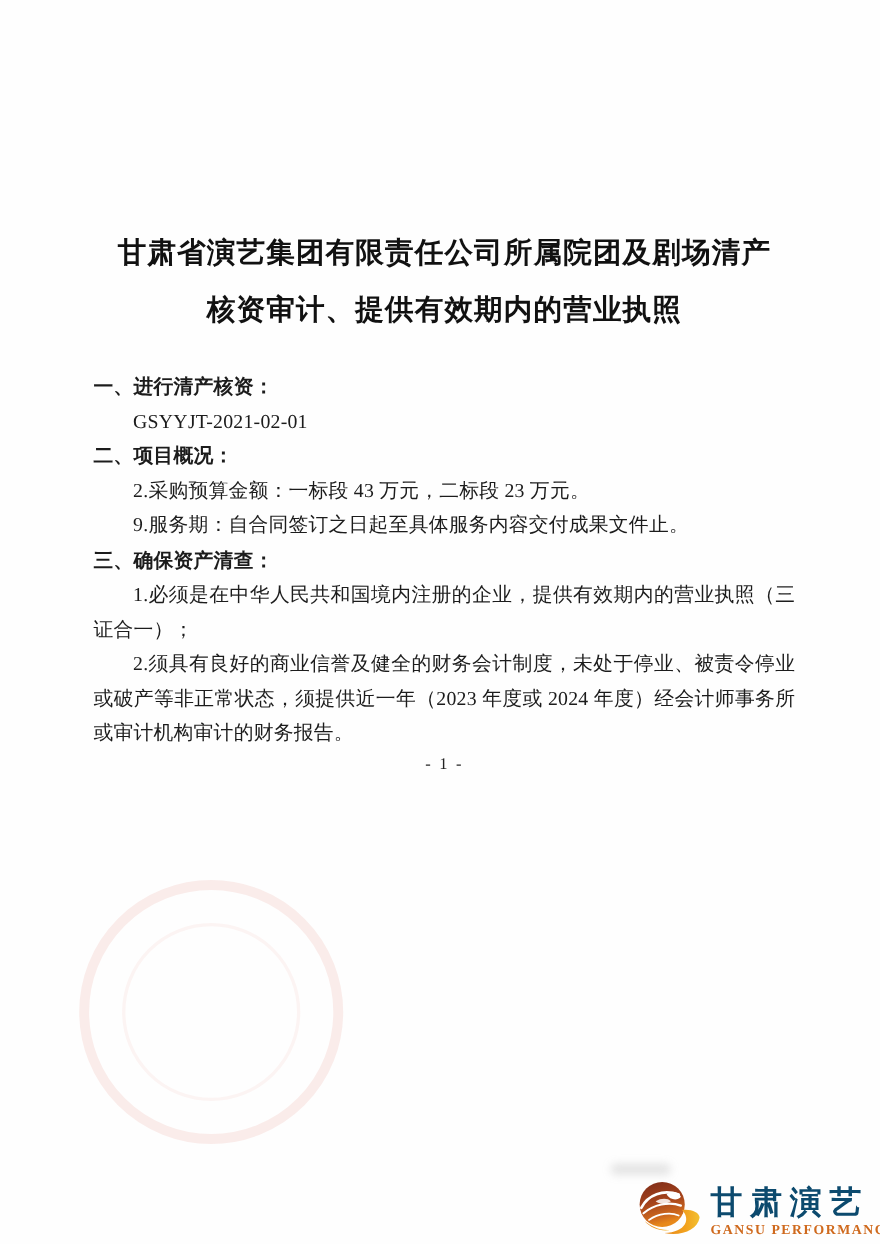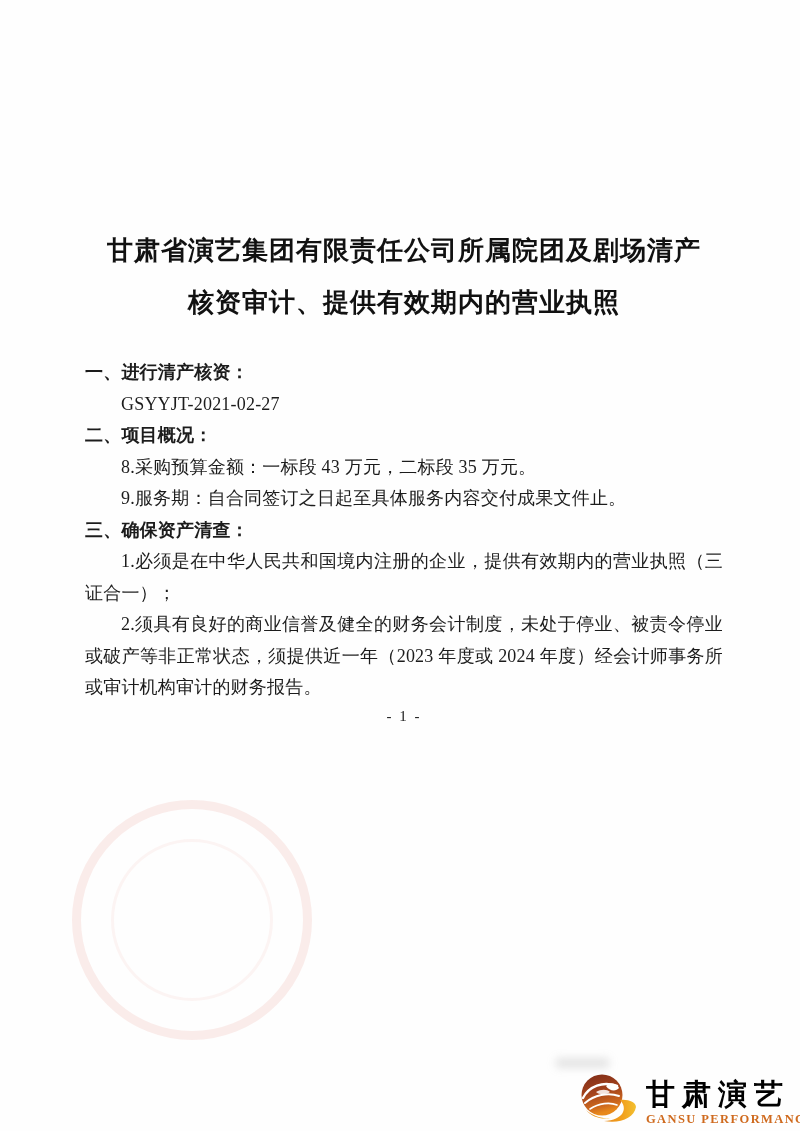--- a/index.html
+++ b/index.html
@@ -9,21 +9,21 @@
     height: 1131px;
     margin: 0 auto;
     background: #fefefe;
     overflow: hidden;
     color: #1c1c1c;
     font-family: "Liberation Serif", "DejaVu Serif", serif;
   }
   .doc {
     position: absolute;
     left: 85px;
-    top: 225px;
+    top: 204px;
     width: 638px;
   }
   .title {
     text-align: center;
     font-weight: bold;
     font-size: 26px;
     line-height: 52px;
     letter-spacing: 1px;
     margin: 0 0 28px 0;
     color: #111;
@@ -110,23 +110,23 @@
   </div>
 
   <div class="doc">
     <h1 class="title">
       <span>甘肃省演艺集团有限责任公司所属院团及剧场清产</span>
       <span>核资审计、提供有效期内的营业执照</span>
     </h1>
 
     <div class="body-text">
       <p class="hd">一、进行清产核资：</p>
-      <p class="ind">GSYYJT-2021-02-27</p>
+      <p class="ind">GSYYJT-2021-02-01</p>
       <p class="hd">二、项目概况：</p>
-      <p class="ind">8.采购预算金额：一标段 43 万元，二标段 35 万元。</p>
+      <p class="ind">2.采购预算金额：一标段 43 万元，二标段 23 万元。</p>
       <p class="ind">9.服务期：自合同签订之日起至具体服务内容交付成果文件止。</p>
       <p class="hd">三、确保资产清查：</p>
       <p class="ind">1.必须是在中华人民共和国境内注册的企业，提供有效期内的营业执照（三证合一）；</p>
       <p class="ind">2.须具有良好的商业信誉及健全的财务会计制度，未处于停业、被责令停业或破产等非正常状态，须提供近一年（2023 年度或 2024 年度）经会计师事务所或审计机构审计的财务报告。</p>
     </div>
 
     <div class="page-number">- 1 -</div>
   </div>
 
   <div class="smudge"></div>
@@ -151,18 +151,18 @@
         <path d="M7 26 C13 14 27 9 41 14" stroke="#ffffff" stroke-width="2.4" fill="none" stroke-linecap="round"></path>
         <path d="M9 31 C18 23 32 20 43 24" stroke="#ffffff" stroke-width="2" fill="none" stroke-linecap="round"></path>
         <path d="M14 37 C23 31 34 30 41 33" stroke="#ffffff" stroke-width="1.6" fill="none" stroke-linecap="round"></path>
         <path d="M30 14 C34 10 41 11 43 16 C40 20 33 19 30 14 Z" fill="#ffffff"></path>
         <path d="M20 20 C25 17 31 17 34 20 C30 23 23 23 20 20 Z" fill="#ffffff" opacity="0.85"></path>
         <path d="M44 28 C52 36 48 48 28 49 C44 52 58 46 60 35 C60 30 52 27 44 28 Z" fill="url(#tailg)"></path>
         <path d="M10 38 C16 45 26 48 34 46 C24 47 16 43 10 38 Z" fill="url(#tailg)"></path>
       </svg>
     </span>
     <span class="logo-text">
-      <span class="logo-cn" style="color: #000000;">甘肃演艺</span>
+      <span class="logo-cn" style="color: #0c4a6e;">甘肃演艺</span>
       <span class="logo-en" style="color: rgb(207, 106, 30);">GANSU PERFORMANCE</span>
     </span>
   </div>
 
 </div>
 
 </body></html>

